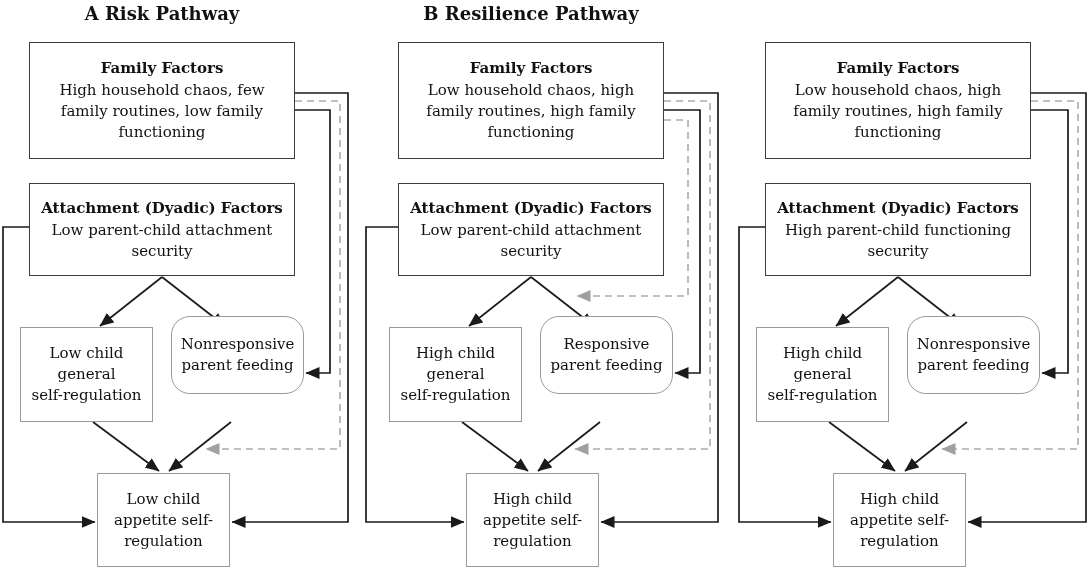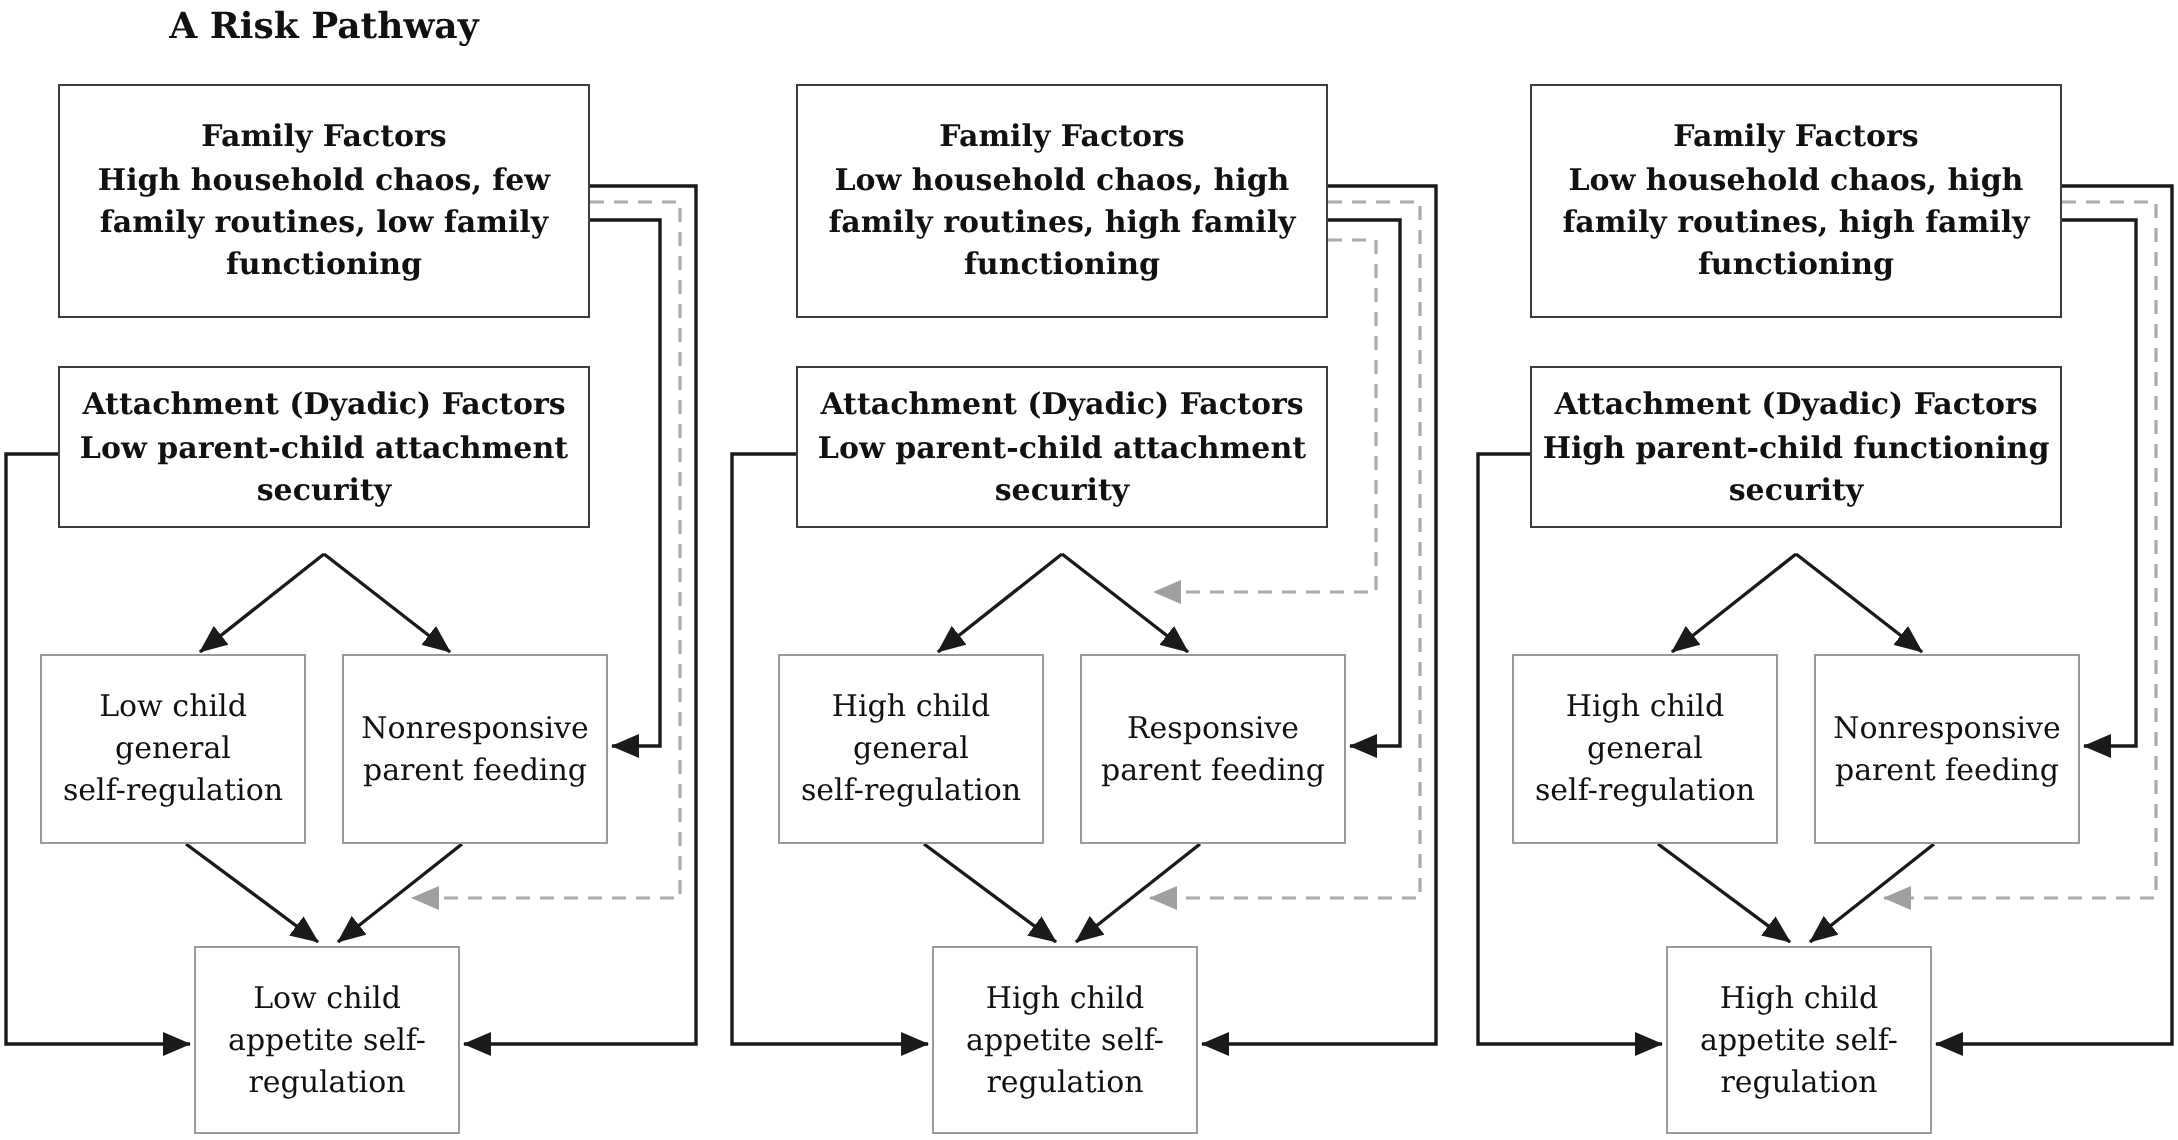--- a/index.html
+++ b/index.html
@@ -27,25 +27,25 @@
   }
   .box{
     position:absolute;background:var(--bg);
     display:flex;flex-direction:column;justify-content:center;align-items:center;
     text-align:center;font-size:15px;line-height:21px;
     white-space:pre-line;box-sizing:border-box;
   }
   .box.dark{border:1.5px solid var(--border-dark);}
   .box.light{border:1.5px solid var(--border-light);}
   .box-heading{font-weight:bold;margin-bottom:1px;white-space:nowrap;text-align:right;}
-  .box-body{white-space:pre-line;font-weight:bold;}
+  .box-body{white-space:pre-line;}
   .family-box{left:29px;top:42px;width:266px;height:117px;}
-  .attachment-box{left:29px;top:183px;width:266px;height:81px;}
+  .attachment-box{left:29px;top:183px;width:266px;height:93px;}
   .left-box{left:20px;top:327px;width:133px;height:95px;}
-  .right-box{left:171px;top:327px;width:133px;height:95px;}
+  .right-box{left:171px;top:316px;width:133px;height:78px;border-radius:19px;}
   .bottom-box{left:97px;top:473px;width:133px;height:94px;}
   svg.arrows{position:absolute;left:0;top:0;pointer-events:none;}
   .ln{fill:none;stroke:var(--solid);stroke-width:1.7px;}
   .ln-dash{fill:none;stroke:var(--dashed);stroke-width:1.6px;stroke-dasharray:7 5;}
   .ah-black-fill{fill:var(--solid);}
   .ah-gray-fill{fill:#a0a0a0;}
 </style>
 </head>
 <body>
 
@@ -113,20 +113,21 @@
 general
 self-regulation</div>
     <div class="box light right-box">Nonresponsive
 parent feeding</div>
     <div class="box light bottom-box">Low child
 appetite self-
 regulation</div>
   </div>
 
   <div class="panel" style="left:369px">
+    <div class="panel-title">B Resilience Pathway</div>
     <div class="box dark family-box">
       <div class="box-heading">Family Factors</div>
       <div class="box-body">Low household chaos, high
 family routines, high family
 functioning</div>
     </div>
     <div class="box dark attachment-box">
       <div class="box-heading">Attachment (Dyadic) Factors</div>
       <div class="box-body">Low parent-child attachment
 security</div>

